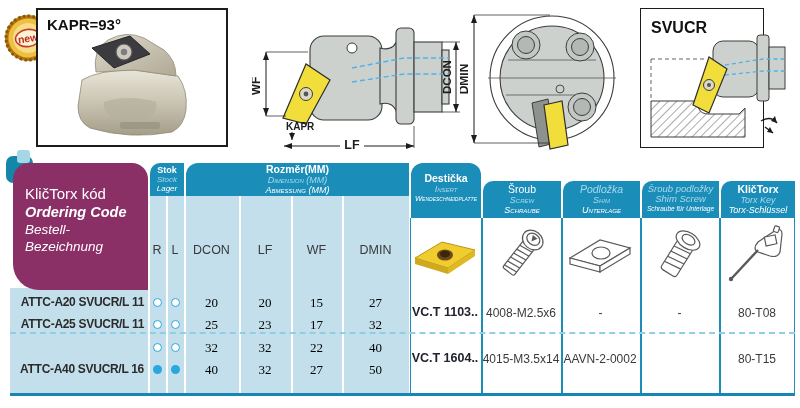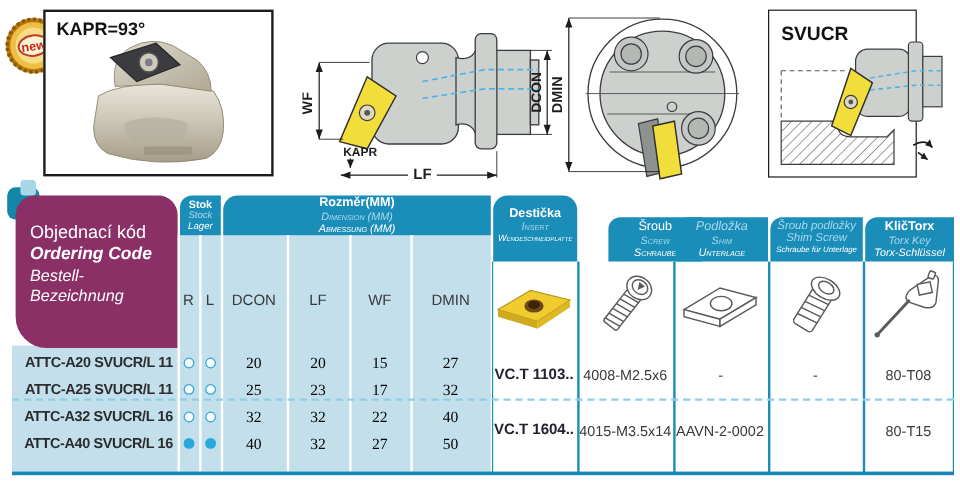--- a/index.html
+++ b/index.html
@@ -178,21 +178,21 @@
     </svg>
   </div>
 
   <div class="abs" style="left:6px;top:156px;width:27px;height:27px;background:#1487a8;border-radius:7px;"></div>
   <div class="abs" style="left:17px;top:150px;width:13px;height:13px;background:#a6d7e6;border-radius:3px;"></div>
 
   <div class="abs lightcell" style="left:148px;top:196px;width:261px;height:199px;"></div>
   <div class="abs lightcell" style="left:10px;top:288px;width:138px;height:107px;"></div>
 
   <div class="abs purple-box" style="left:13px;top:163px;width:135px;height:127px;">
-    <div class="ord-l1">Objednací kód</div>
+    <div class="ord-l1">KličTorx kód</div>
     <div class="ord-l2">Ordering Code</div>
     <div class="ord-l3">Bestell-Bezeichnung</div>
   </div>
 
   <div class="abs teal rtl10" style="left:150px;top:163px;width:34px;height:33px;padding-top:2px;">
     <div style="font-size:9px;font-weight:bold;line-height:10px;">Stok</div>
     <div style="font-size:8px;font-style:italic;color:#a9d9ec;line-height:9px;">Stock</div>
     <div style="font-size:8px;font-style:italic;line-height:9px;">Lager</div>
   </div>
 
@@ -202,21 +202,21 @@
     <div class="h-l3">Abmessung (MM)</div>
   </div>
 
   <div class="abs teal rtl12" style="left:411px;top:163px;width:70px;height:55px;padding-top:10px;border-radius:12px 12px 0 0;">
     <div class="h-l1">Destička</div>
     <div class="h-l2">Insert</div>
     <div class="h-l3" style="font-size:7.5px;">Wendeschneidplatte</div>
   </div>
 
 
-  <div class="abs teal rtl10" style="left:483px;top:181px;width:78px;height:37px;padding-top:3px;margin-left:24px;">
+  <div class="abs teal rtl10" style="left:483px;top:181px;width:78px;height:37px;padding-top:3px;">
     <div class="h-l1" style="font-weight:normal;">Šroub</div>
     <div class="h-l2">Screw</div>
     <div class="h-l3">Schraube</div>
   </div>
   <div class="abs teal rtl10" style="left:563px;top:181px;width:77px;height:37px;padding-top:3px;">
     <div class="h-l1" style="font-weight:normal;color:#a9d9ec;font-style:italic;">Podložka</div>
     <div class="h-l2">Shim</div>
     <div class="h-l3">Unterlage</div>
   </div>
   <div class="abs teal rtl10" style="left:642px;top:181px;width:77px;height:37px;padding-top:3px;">
@@ -300,21 +300,20 @@
       <path d="M34,20 L52,8 Q58,6 58,12 L56,30 Q54,36 46,34 L34,30 Q28,27 34,20 Z"></path>
       <rect x="41" y="14" width="11" height="9" transform="rotate(-12 46 18)"></rect>
       <rect x="50" y="4" width="5" height="6" rx="1" transform="rotate(20 52 7)"></rect>
       <line x1="34" y1="28" x2="8" y2="56" stroke-width="2.4"></line>
       <circle cx="7" cy="57" r="2.2" fill="#5a5a5a" stroke="none"></circle>
     </g>
   </svg>
 
   <div class="code" style="top:295px;">ATTC-A20 SVUCR/L 11</div>
   <div class="code" style="top:317px;">ATTC-A25 SVUCR/L 11</div>
-  <div class="code" style="top:340px;">ATTC-A32 SVUCR/L 16</div>
   <div class="code" style="top:362px;">ATTC-A40 SVUCR/L 16</div>
 
   <div class="dot abs empty" style="left:153px;top:298px;"></div>
   <div class="dot abs empty" style="left:171px;top:298px;"></div>
   <div class="dot abs empty" style="left:153px;top:320px;"></div>
   <div class="dot abs empty" style="left:171px;top:320px;"></div>
   <div class="dot abs empty" style="left:153px;top:343px;"></div>
   <div class="dot abs empty" style="left:171px;top:343px;"></div>
   <div class="dot abs filled" style="left:153px;top:365px;"></div>
   <div class="dot abs filled" style="left:171px;top:365px;"></div>

